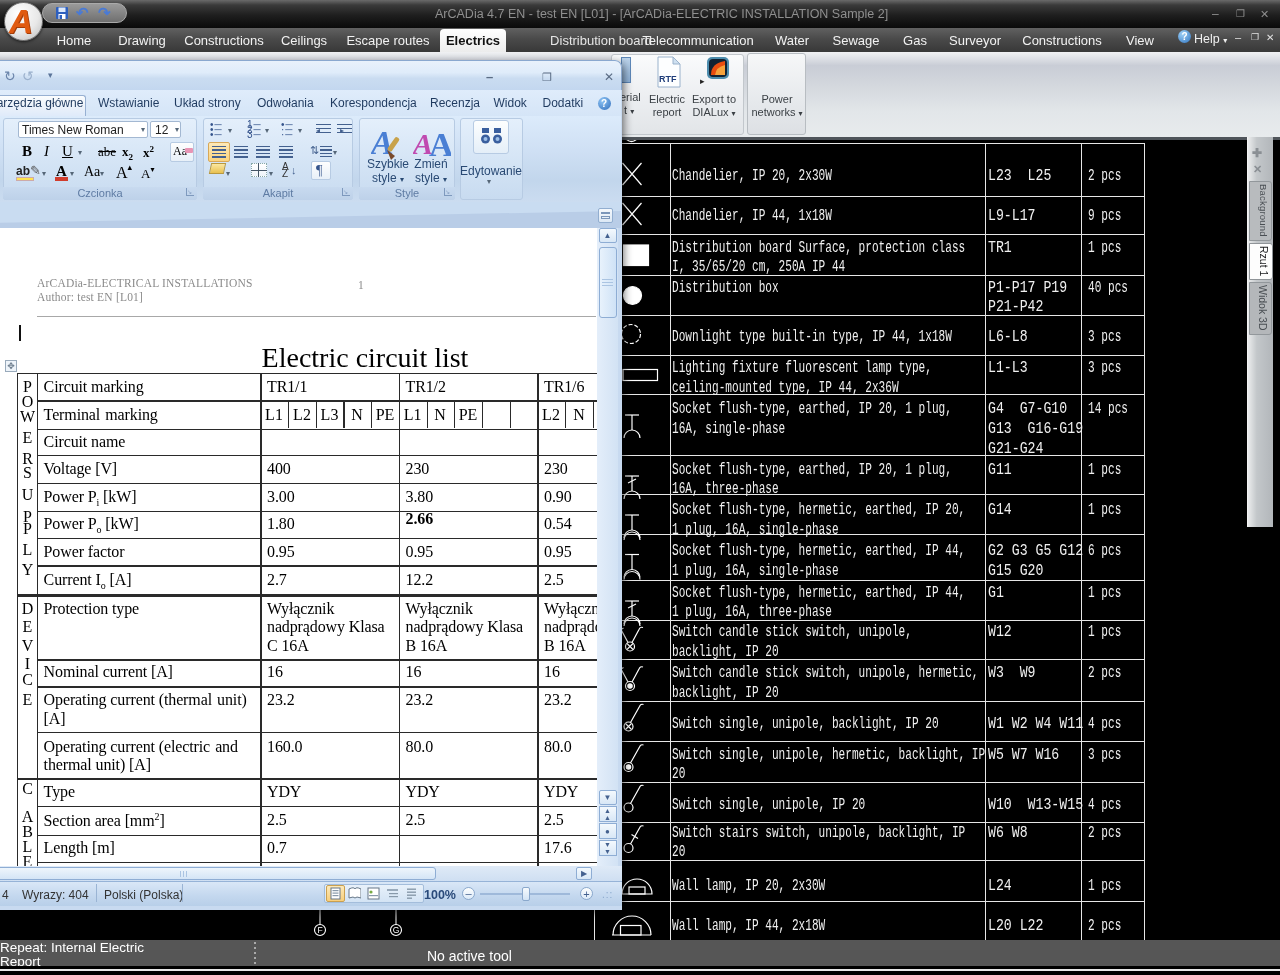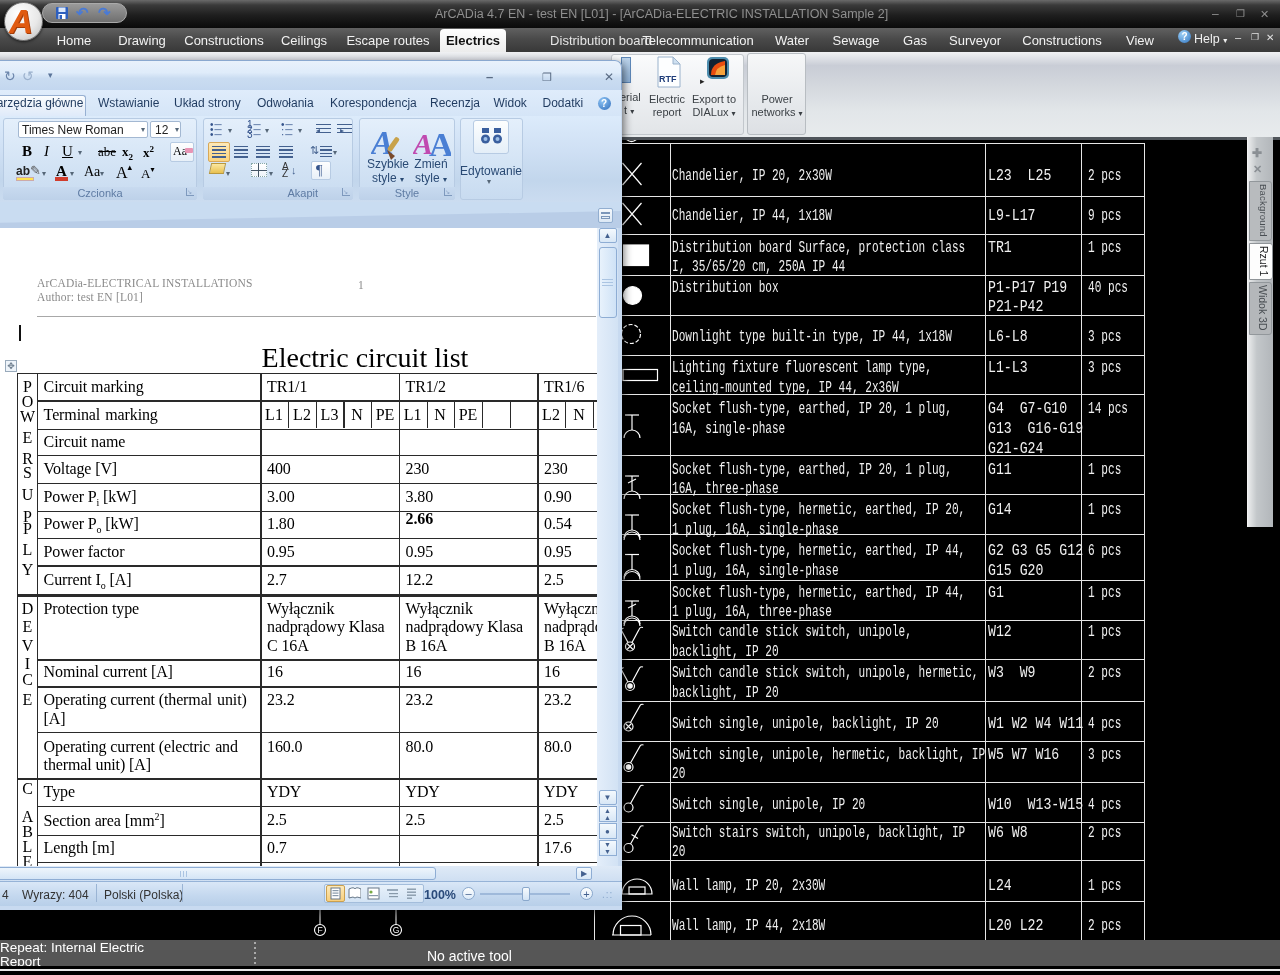--- a/index.html
+++ b/index.html
@@ -280,21 +280,21 @@
 <div class="abs" style="left:558.5px;top:36px;color:#1f3a5f;font-size:12px;white-space:nowrap">Dodatki</div>
 <div class="abs" style="left:613.5px;top:37px;width:13px;height:13px;border-radius:50%;background:radial-gradient(circle at 35% 30%,#8fc5f5,#2f6cba);color:#fff;font-size:10px;font-weight:bold;text-align:center;line-height:13px">?</div>
 <div class="abs" style="left:1px;top:56px;width:636px;height:86px;background:linear-gradient(#dcebfb,#cfe0f4 40%,#c2d6ec 75%,#cbdcf0)"></div>
 <div class="abs" style="left:1px;top:142px;width:636px;height:2px;background:#a9c1de"></div>
 <div class="abs" style="left:19px;top:58px;width:194px;height:82px;border:1px solid #b7cbe3;border-radius:3px;background:linear-gradient(#e4effb,#d4e4f5 55%,#c8dbf0)"></div>
 <div class="abs" style="left:19px;top:127px;width:194px;height:13px;background:linear-gradient(#c8daef,#bdd1e9);border-radius:0 0 3px 3px;"></div>
 <div class="abs" style="left:76.0px;top:127px;width:80px;text-align:center;color:#5e7ba3;font-size:11px">Czcionka</div>
 <div class="abs" style="left:202px;top:128px;width:8px;height:8px;border:1px solid #7e99bd;border-top:none;border-right:none;font-size:6px;color:#7e99bd">↘</div>
 <div class="abs" style="left:219px;top:58px;width:150px;height:82px;border:1px solid #b7cbe3;border-radius:3px;background:linear-gradient(#e4effb,#d4e4f5 55%,#c8dbf0)"></div>
 <div class="abs" style="left:219px;top:127px;width:150px;height:13px;background:linear-gradient(#c8daef,#bdd1e9);border-radius:0 0 3px 3px;"></div>
-<div class="abs" style="left:254.0px;top:127px;width:80px;text-align:right;color:#5e7ba3;font-size:11px">Akapit</div>
+<div class="abs" style="left:254.0px;top:127px;width:80px;text-align:center;color:#5e7ba3;font-size:11px">Akapit</div>
 <div class="abs" style="left:358px;top:128px;width:8px;height:8px;border:1px solid #7e99bd;border-top:none;border-right:none;font-size:6px;color:#7e99bd">↘</div>
 <div class="abs" style="left:375px;top:58px;width:96px;height:82px;border:1px solid #b7cbe3;border-radius:3px;background:linear-gradient(#e4effb,#d4e4f5 55%,#c8dbf0)"></div>
 <div class="abs" style="left:375px;top:127px;width:96px;height:13px;background:linear-gradient(#c8daef,#bdd1e9);border-radius:0 0 3px 3px;"></div>
 <div class="abs" style="left:383.0px;top:127px;width:80px;text-align:center;color:#5e7ba3;font-size:11px">Style</div>
 <div class="abs" style="left:460px;top:128px;width:8px;height:8px;border:1px solid #7e99bd;border-top:none;border-right:none;font-size:6px;color:#7e99bd">↘</div>
 <div class="abs" style="left:476px;top:58px;width:63px;height:82px;border:1px solid #b7cbe3;border-radius:3px;background:linear-gradient(#e4effb,#d4e4f5 55%,#c8dbf0)"></div>
 <div class="abs" style="left:34px;top:61px;width:130px;height:17px;background:#fff;border:1px solid #a3b8d2;border-radius:2px;font-size:12px;color:#222;padding:1px 3px">Times New Roman <span style="position:absolute;right:2px;top:3px;font-size:8px;color:#567">▾</span></div>
 <div class="abs" style="left:166px;top:61px;width:31px;height:17px;background:#fff;border:1px solid #a3b8d2;border-radius:2px;font-size:12px;color:#222;padding:1px 4px">12 <span style="position:absolute;right:1px;top:3px;font-size:8px;color:#567">▾</span></div>
 <div class="abs serif" style="left:38px;top:83px;font-size:15px;font-weight:bold">B</div>
 <div class="abs serif" style="left:60px;top:83px;font-size:15px;font-style:italic">I</div>

